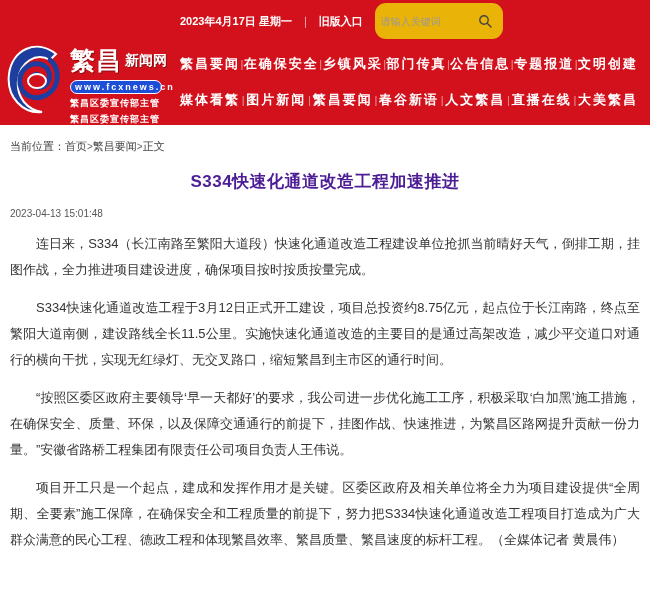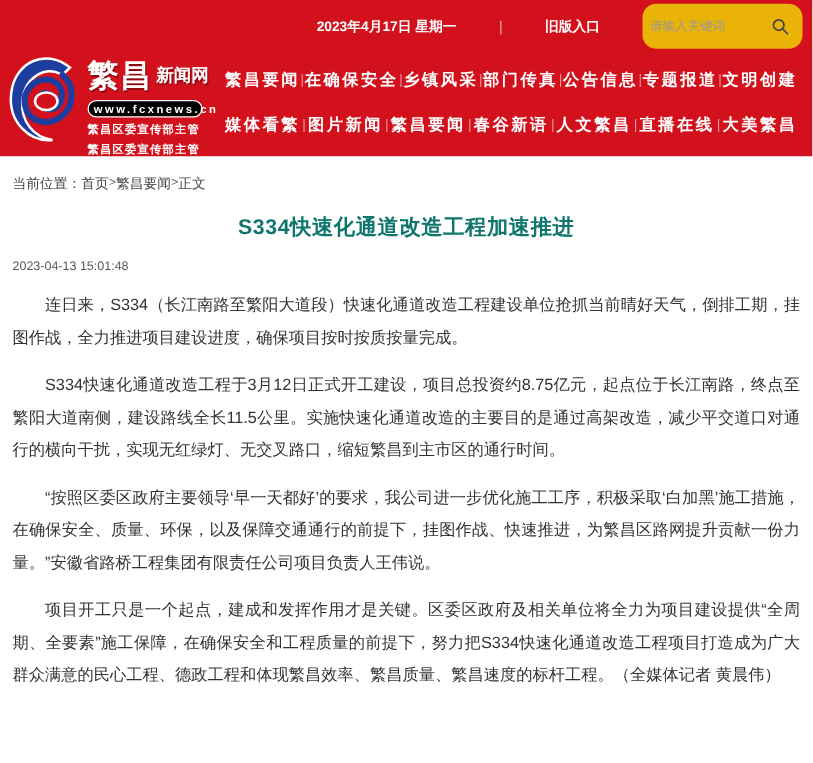--- a/index.html
+++ b/index.html
@@ -32,39 +32,39 @@
     font-family: "DejaVu Serif", "Liberation Serif", serif;
     text-shadow: 1px 1px 0 #8c0a10;
   }
   .site-name-small {
     font-size: 14px; font-weight: bold; margin-left: 3px;
     font-family: "DejaVu Serif", "Liberation Serif", serif;
     text-shadow: 1px 1px 0 #8c0a10;
   }
   .site-url {
     margin-top: 3px;
-    background: #000000;
+    background: #1d4ed8;
     border: 1px solid #fff;
     border-radius: 7px;
     font-size: 9px; font-weight: bold; letter-spacing: 2px;
     text-align: right; color: #fff;
     padding: 1px 4px; width: 92px;
   }
   .logo-sub {
     font-size: 9px; font-weight: bold; letter-spacing: 1px;
     color: #fff; margin-top: 3px; white-space: nowrap;
   }
 
   .header-right {
     position: absolute; left: 180px; top: 0;
     width: 462px; height: 125px;
   }
   .topbar {
-    display: flex; align-items: center; justify-content: flex-end;
-    height: 42px; font-size: 11px; font-weight: bold; gap: 22px;
+    display: flex; align-items: center; 
+    height: 42px; font-size: 11px; font-weight: bold;
   }
   .topbar .date { white-space: nowrap; }
   .topbar .tsep { margin: 0 8px; color: rgba(255,255,255,0.85); font-weight: normal; }
   .topbar .old-entry { color: #fff; text-decoration: none; cursor: pointer; margin-right: 12px; white-space: nowrap; }
   .searchbox {
     display: flex; align-items: center;
     background: #eab308; border-radius: 11px;
     width: 128px; height: 36px; padding: 0 6px;
   }
   .searchbox input {
@@ -93,21 +93,21 @@
     font-size: 11px; color: #444;
     display: flex; align-items: center; 
   }
   .breadcrumb a { color: #444; text-decoration: none; cursor: pointer; }
   .crumb-sep { color: #666; font-size: 10px; }
 
   
   .article { padding: 0 10px; }
   .article-title {
     text-align: center; font-size: 17px; font-weight: bold;
-    color: #0f766e; margin-top: 16px; letter-spacing: 0.5px;
+    color: #4c1d95; margin-top: 16px; letter-spacing: 0.5px;
   }
   .article-date {
     text-align: left; font-size: 10px; color: #555;
     margin-top: 15px;
   }
   .article-body { margin-top: 8px; }
   .article-body p {
     font-size: 13px; color: #333;
     line-height: 26px;
     text-indent: 2em;

